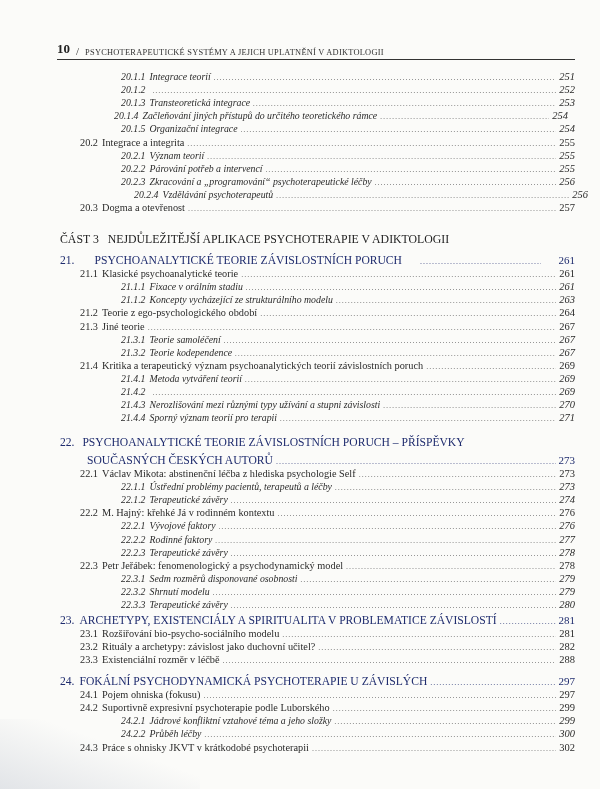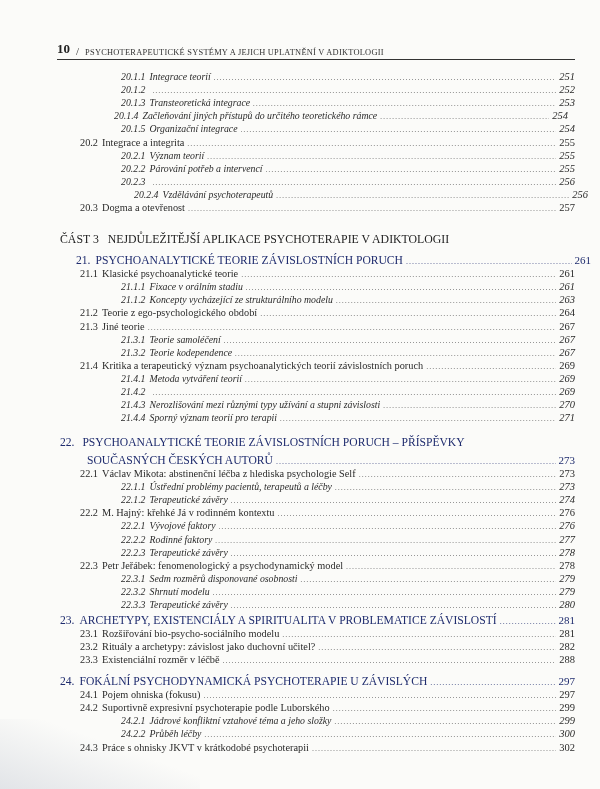--- a/index.html
+++ b/index.html
@@ -122,36 +122,37 @@
     <span class="pg">255</span>
   </div>
 <div class="toc-row lvl3" style="left: 121px; width: 454px; top: 161.7px;">
     <span class="num">20.2.2</span>
     <span class="title">Párování potřeb a intervencí</span>
     <span class="leader"></span>
     <span class="pg">255</span>
   </div>
 <div class="toc-row lvl3" style="left: 121px; width: 454px; top: 174.8px;">
     <span class="num">20.2.3</span>
+    <span class="title">Zkracování a „programování“ psychoterapeutické léčby</span>
     <span class="leader"></span>
     <span class="pg">256</span>
   </div>
 <div class="toc-row lvl3" style="left: 118px; width: 454px; top: 187.9px; margin-left: 16px;">
     <span class="num">20.2.4</span>
     <span class="title">Vzdělávání psychoterapeutů</span>
     <span class="leader"></span>
     <span class="pg">256</span>
   </div>
 <div class="toc-row lvl2" style="left: 80px; width: 495px; top: 201px;">
     <span class="num">20.3</span>
     <span class="title">Dogma a otevřenost</span>
     <span class="leader"></span>
     <span class="pg">257</span>
   </div>
-<div class="toc-row chapter" style="left: 76px; width: 515px; top: 254px;">
+<div class="toc-row chapter" style="left: 60px; width: 515px; top: 254px; gap: 15px;">
     <span class="num">21.</span>
     <span class="title">PSYCHOANALYTICKÉ TEORIE ZÁVISLOSTNÍCH PORUCH</span>
     <span class="leader"></span>
     <span class="pg">261</span>
   </div>
 <div class="toc-row lvl2" style="left: 80px; width: 495px; top: 267.1px;">
     <span class="num">21.1</span>
     <span class="title">Klasické psychoanalytické teorie</span>
     <span class="leader"></span>
     <span class="pg">261</span>

